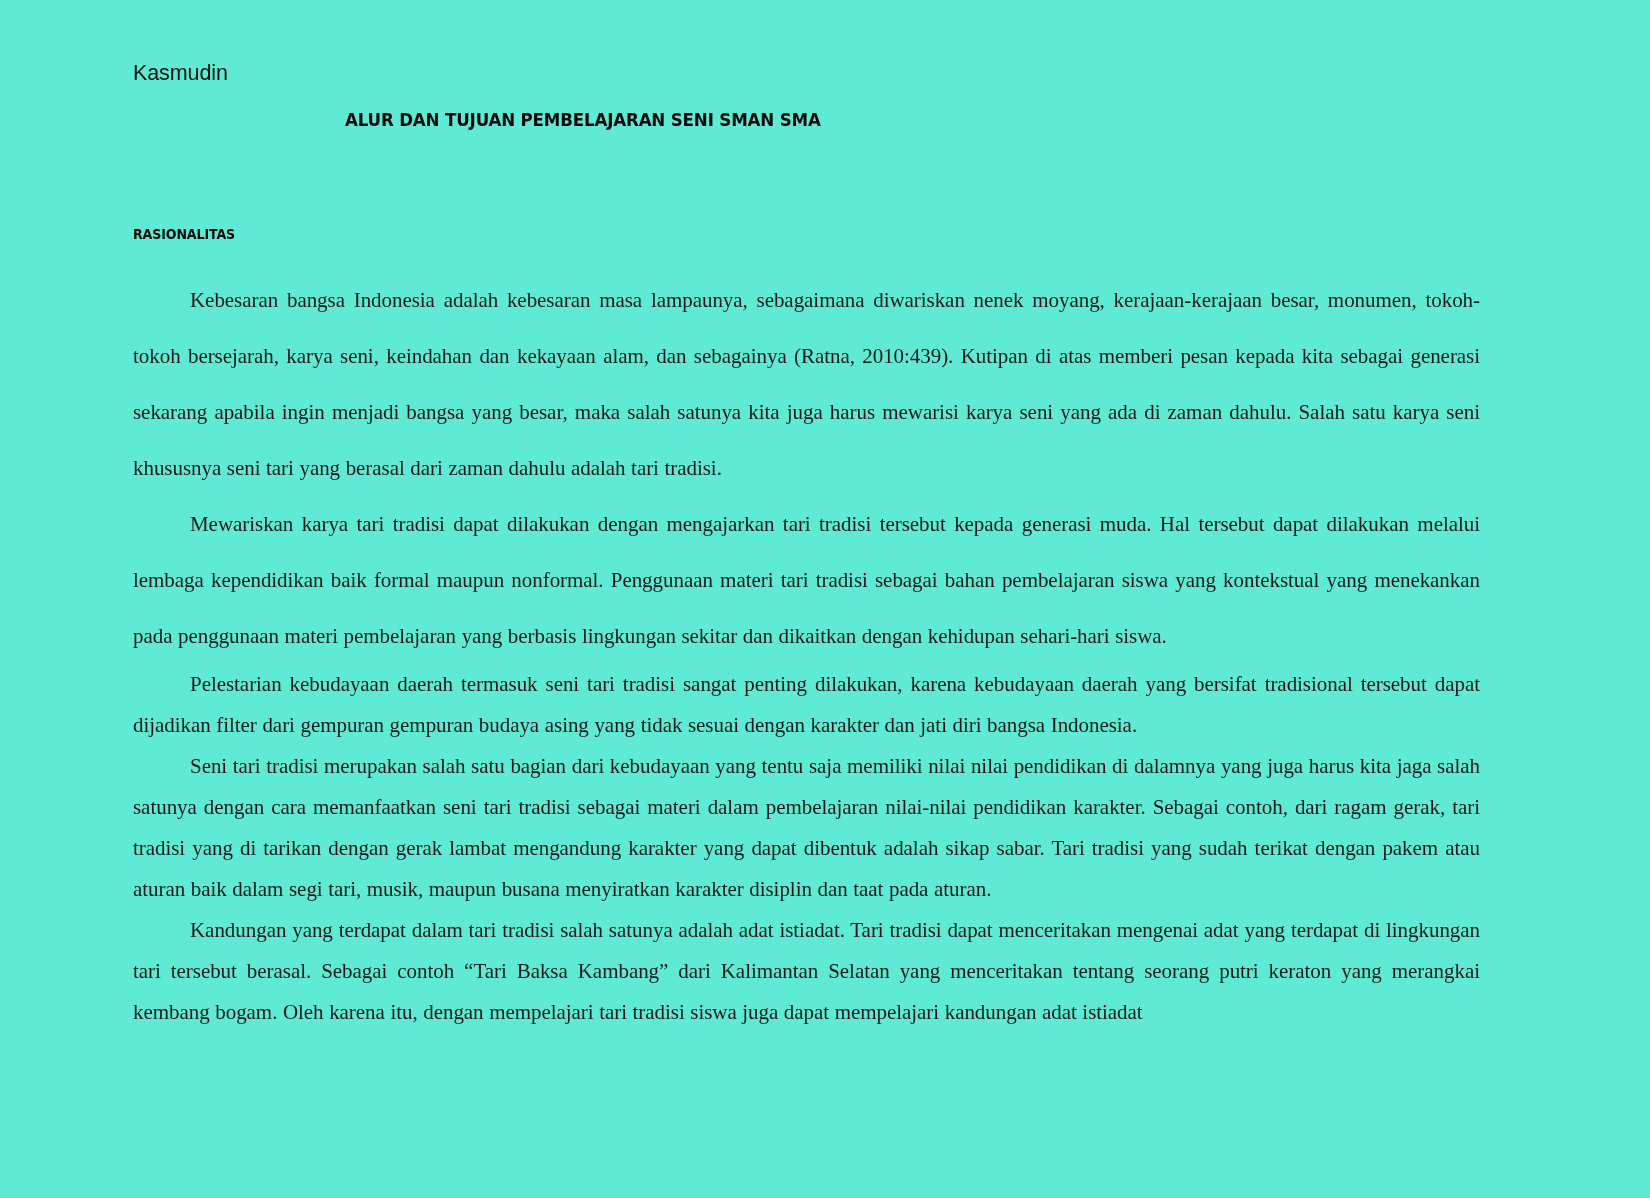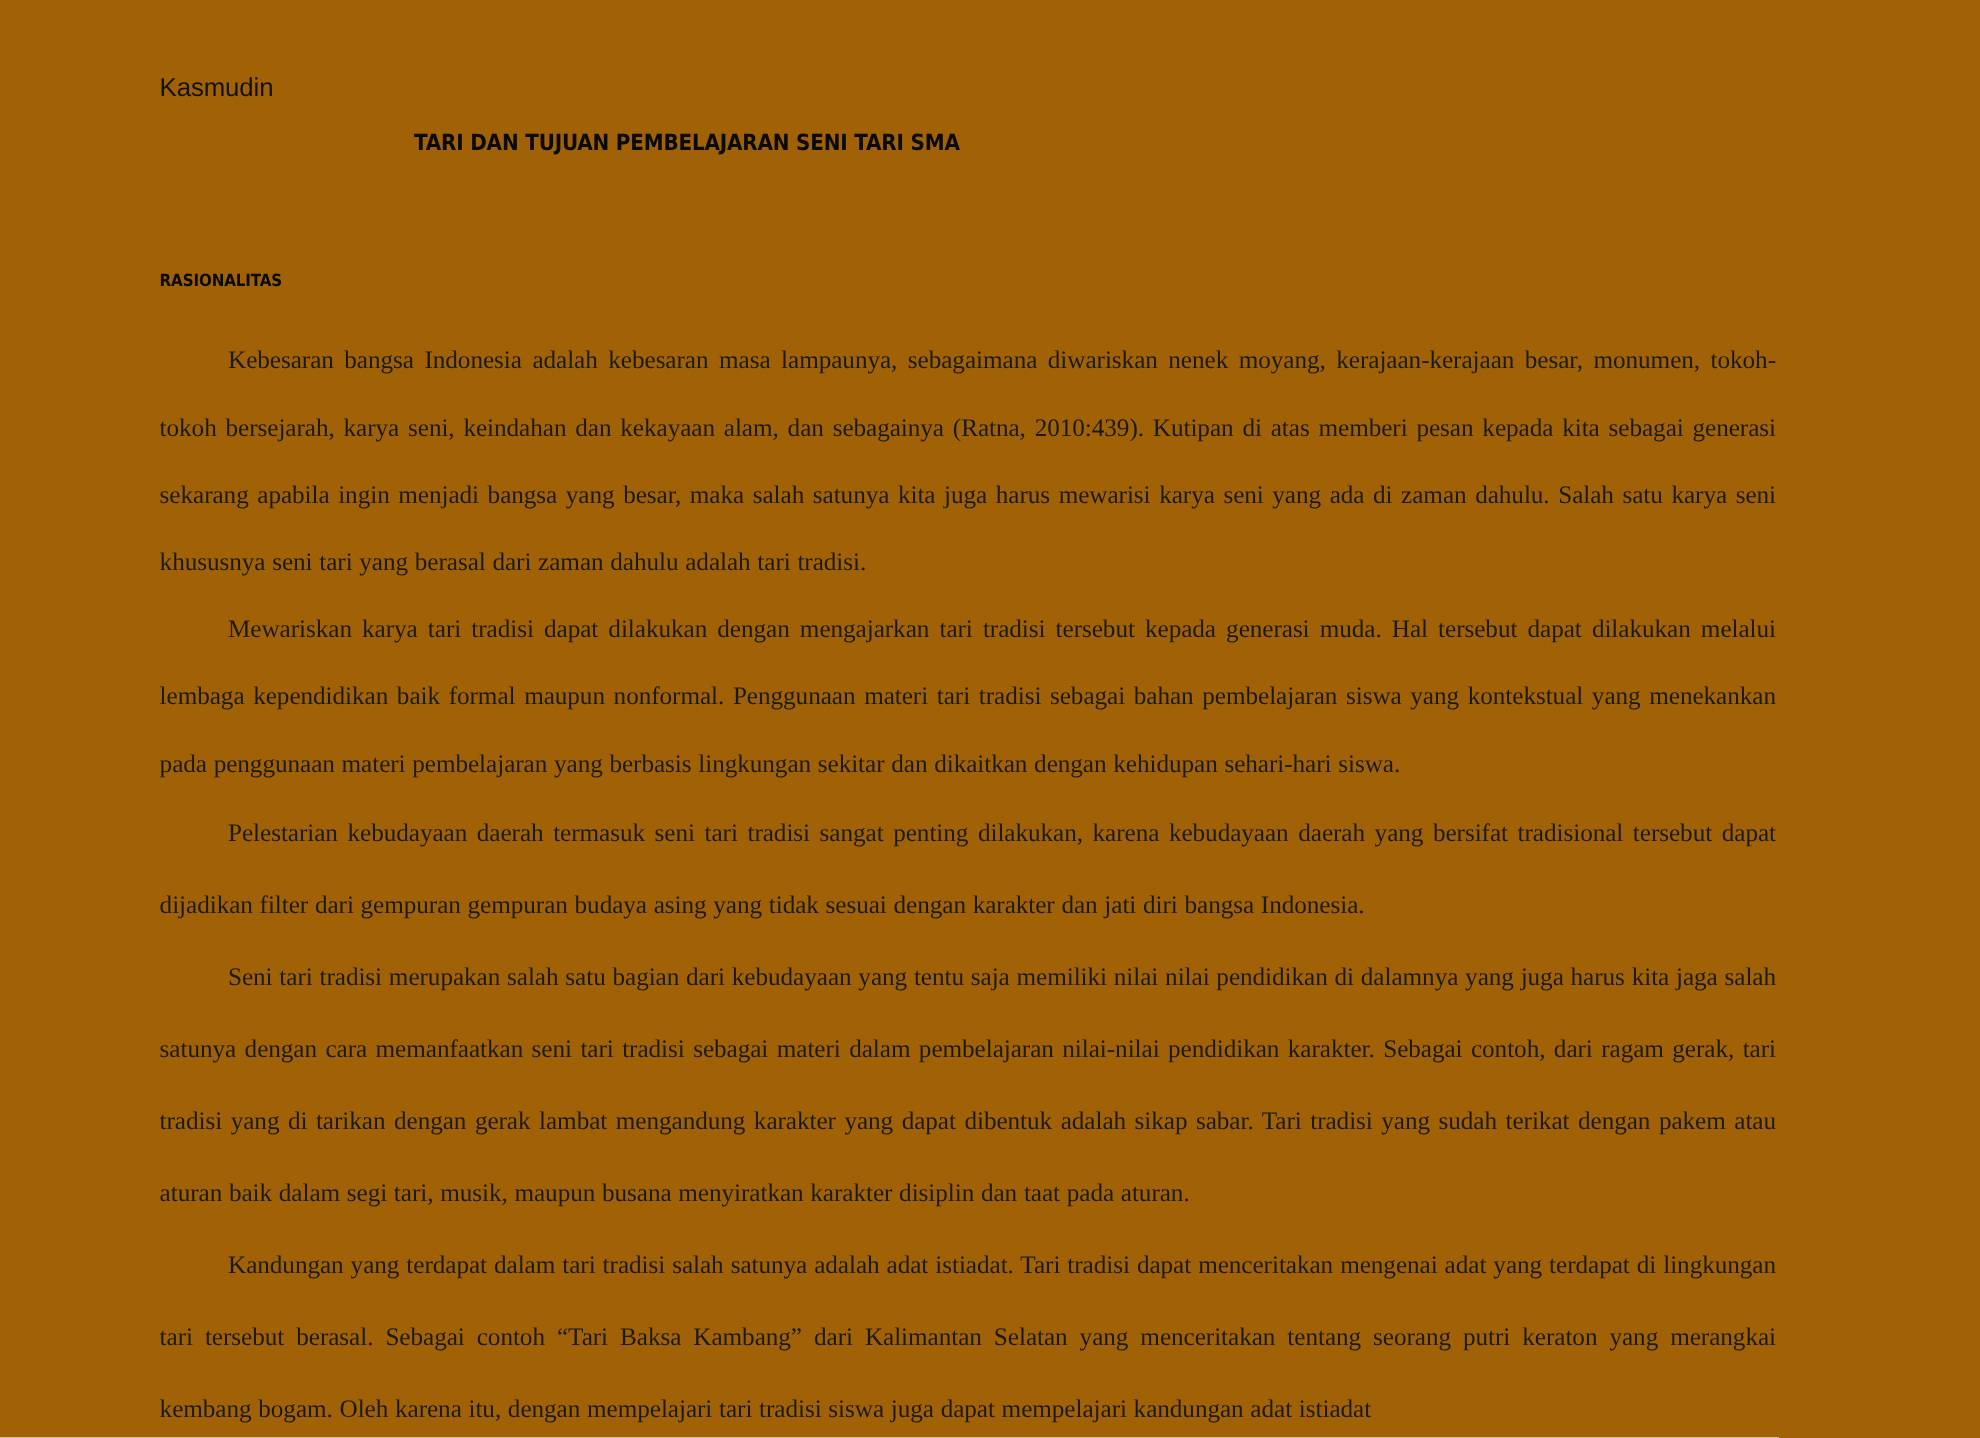--- a/index.html
+++ b/index.html
@@ -12,21 +12,21 @@
     height: 1198px;
     font-family: "Liberation Sans", sans-serif;
     color: #0d0d0d;
     -webkit-font-smoothing: antialiased;
   }
 
   .page {
     position: relative;
     width: 1650px;
     height: 1198px;
-    background: #a16207;
+    background: #5eead4;
     box-sizing: border-box;
     padding: 58px 170px 0 133px;
   }
 
   
   .author-block {
     font-family: "Liberation Sans", sans-serif;
     font-size: 21.5px;
     line-height: 31px;
     color: #111111;
@@ -72,34 +72,34 @@
     text-justify: inter-word;
     margin: 0;
     color: #1a1a1a;
     letter-spacing: -0.05px;
     word-spacing: 0.4px;
   }
   p.para.indent {
     text-indent: 57px;
   }
   p.para.tight-lead {
-    line-height: 60px;
+    line-height: 41px;
   }
   
 </style>
 </head>
 <body>
 
 <div class="page">
 
   <div class="author-block">
     <div class="author-line">Kasmudin</div>
   </div>
 
-  <div class="doc-title">TARI DAN TUJUAN PEMBELAJARAN SENI TARI SMA</div>
+  <div class="doc-title">ALUR DAN TUJUAN PEMBELAJARAN SENI SMAN SMA</div>
 
   <div class="section-heading">RASIONALITAS</div>
 
   <div class="body-copy">
     <p class="para indent">Kebesaran bangsa Indonesia adalah kebesaran masa lampaunya, sebagaimana diwariskan  nenek moyang, kerajaan-kerajaan besar, monumen, tokoh-tokoh bersejarah, karya seni, keindahan  dan kekayaan alam, dan sebagainya (Ratna, 2010:439). Kutipan di atas memberi pesan kepada kita  sebagai generasi sekarang apabila ingin menjadi bangsa yang besar, maka salah satunya kita juga  harus mewarisi karya seni yang ada di zaman dahulu. Salah satu karya seni khususnya seni tari yang  berasal dari zaman dahulu adalah tari tradisi.</p>
     <p class="para indent">Mewariskan karya tari tradisi dapat dilakukan dengan mengajarkan tari tradisi tersebut  kepada generasi muda. Hal tersebut dapat dilakukan melalui lembaga kependidikan baik formal  maupun nonformal. Penggunaan materi tari tradisi sebagai bahan pembelajaran siswa yang kontekstual yang menekankan pada penggunaan materi pembelajaran yang berbasis lingkungan  sekitar dan dikaitkan dengan kehidupan sehari-hari siswa.</p>
     <p class="para indent tight-lead">Pelestarian kebudayaan daerah termasuk seni tari tradisi sangat penting dilakukan, karena  kebudayaan daerah yang bersifat tradisional tersebut dapat dijadikan filter dari gempuran gempuran budaya asing yang tidak sesuai dengan karakter dan jati diri bangsa Indonesia.</p>
     <p class="para indent tight-lead">Seni tari tradisi merupakan salah satu bagian dari kebudayaan yang tentu saja memiliki nilai nilai pendidikan di dalamnya yang juga harus kita jaga salah satunya dengan cara memanfaatkan  seni tari tradisi sebagai materi dalam pembelajaran nilai-nilai pendidikan karakter. Sebagai contoh, dari ragam gerak, tari tradisi yang di tarikan dengan gerak lambat mengandung karakter yang  dapat dibentuk adalah sikap sabar. Tari tradisi yang sudah terikat dengan pakem atau aturan baik  dalam segi tari, musik, maupun busana menyiratkan karakter disiplin dan taat pada aturan.</p>
     <p class="para indent tight-lead">Kandungan yang terdapat dalam tari tradisi salah satunya adalah adat istiadat. Tari tradisi  dapat menceritakan mengenai adat yang terdapat di lingkungan tari tersebut berasal. Sebagai  contoh “Tari Baksa Kambang” dari Kalimantan Selatan yang menceritakan tentang seorang putri keraton yang merangkai kembang bogam. Oleh karena itu, dengan mempelajari tari tradisi siswa  juga dapat mempelajari kandungan adat istiadat</p>
   </div>

